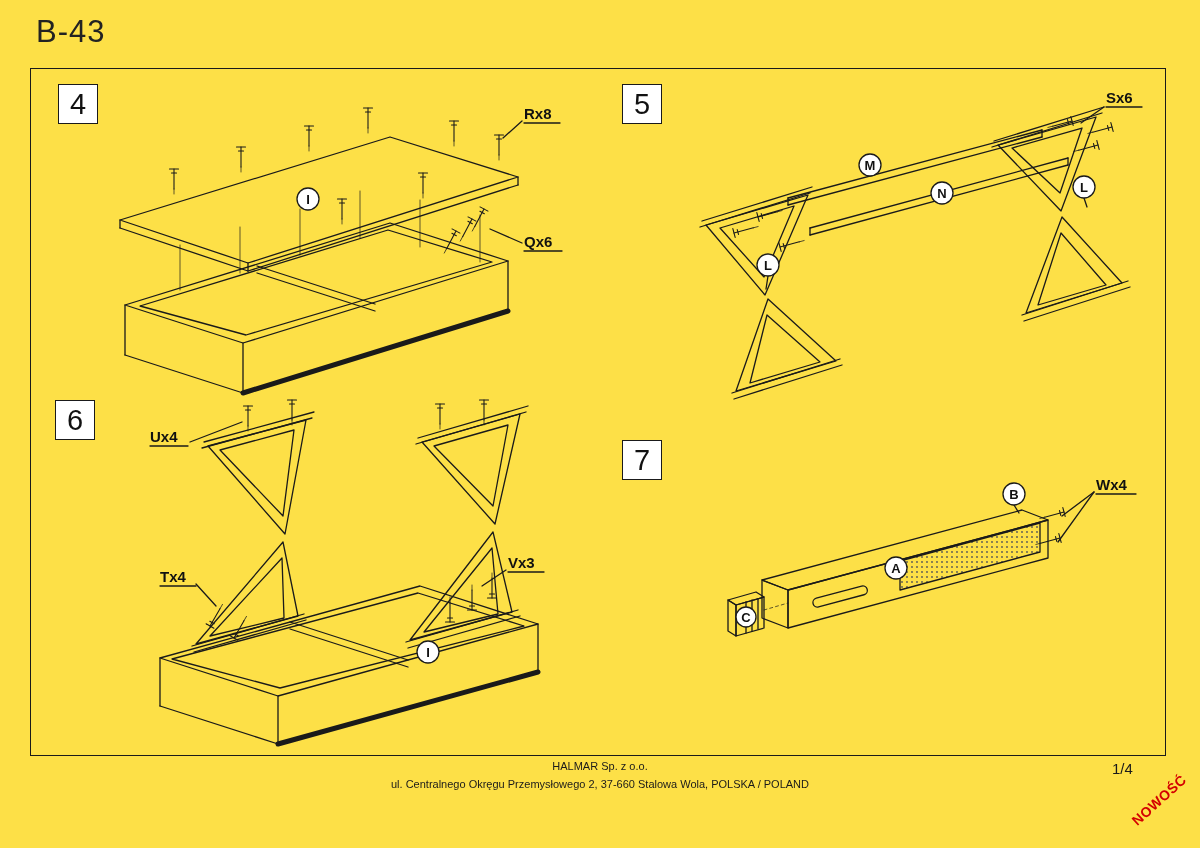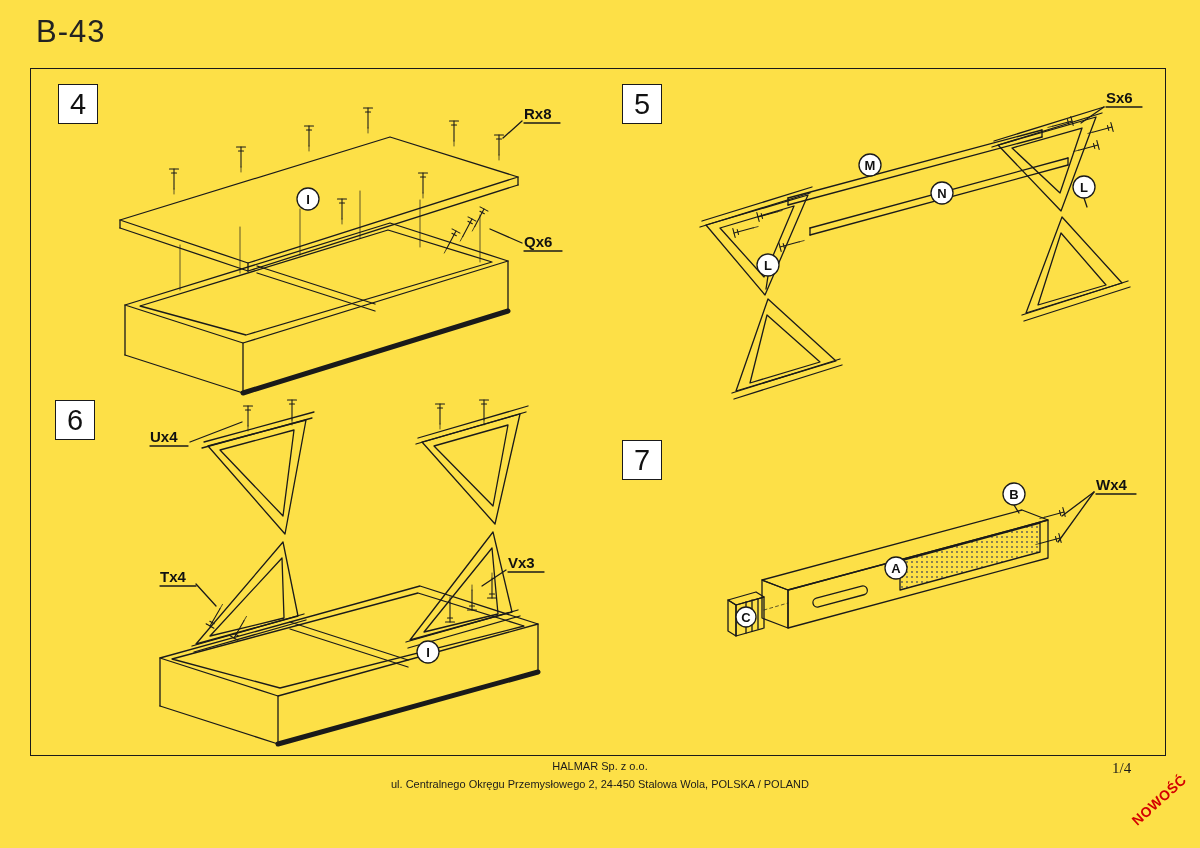--- a/index.html
+++ b/index.html
@@ -8,21 +8,21 @@
   .doc-title { position:absolute; left:36px; top:14px; font-size:31px; letter-spacing:1px; color:#222; }
   .frame { position:absolute; left:30px; top:68px; width:1136px; height:688px; border:1.5px solid #1a1a1a; }
   .step-num { position:absolute; width:40px; height:40px; border:1.5px solid #1a1a1a; background:#fff;
               display:flex; align-items:center; justify-content:center; font-size:29px; color:#111; z-index:3; }
   svg.diagram { position:absolute; z-index:2; overflow:visible; }
   svg text { font-family:"Liberation Sans", sans-serif; }
   .plabel { font-size:15px; font-weight:bold; }
   .clabel { font-size:13px; font-weight:bold; text-anchor:middle; }
   .footer { position:absolute; left:0; top:757px; width:100%; text-align:center; color:#1a1a1a; }
   .footer div { font-size:11px; line-height:18px; }
-  .page-num { position:absolute; left:1112px; top:760px; font-size:15px; color:#1a1a1a;font-family:Liberation Serif, serif; }
+  .page-num { position:absolute; left:1112px; top:760px; font-size:15px; color:#1a1a1a; }
   .new-badge { position:absolute; right:-4px; top:792px; width:90px; text-align:center;
                transform:rotate(-42deg); font-size:14px; font-weight:bold; color:#d40000; letter-spacing:.5px; }
 </style>
 </head>
 <body>
 
 <div class="page">
 
   <div class="doc-title">B-43</div>
   <div class="frame"></div>
@@ -318,19 +318,19 @@
 
       <line x1="394" y1="32" x2="362" y2="56"></line>
       <line x1="394" y1="32" x2="358" y2="82"></line>
       <text class="plabel" x="396" y="30" fill="#111" stroke="none">Wx4</text>
       <line x1="396" y1="34" x2="436" y2="34"></line>
     </g>
   </svg>
 
   <div class="footer">
     <div>HALMAR Sp. z o.o.</div>
-    <div>ul. Centralnego Okręgu Przemysłowego 2, 24-450 Stalowa Wola, POLSKA / POLAND</div>
+    <div>ul. Centralnego Okręgu Przemysłowego 2, 37-660 Stalowa Wola, POLSKA / POLAND</div>
   </div>
 
   <div class="page-num">1/4</div>
   <div class="new-badge">NOWOŚĆ</div>
 
 </div>
 
 </body></html>

